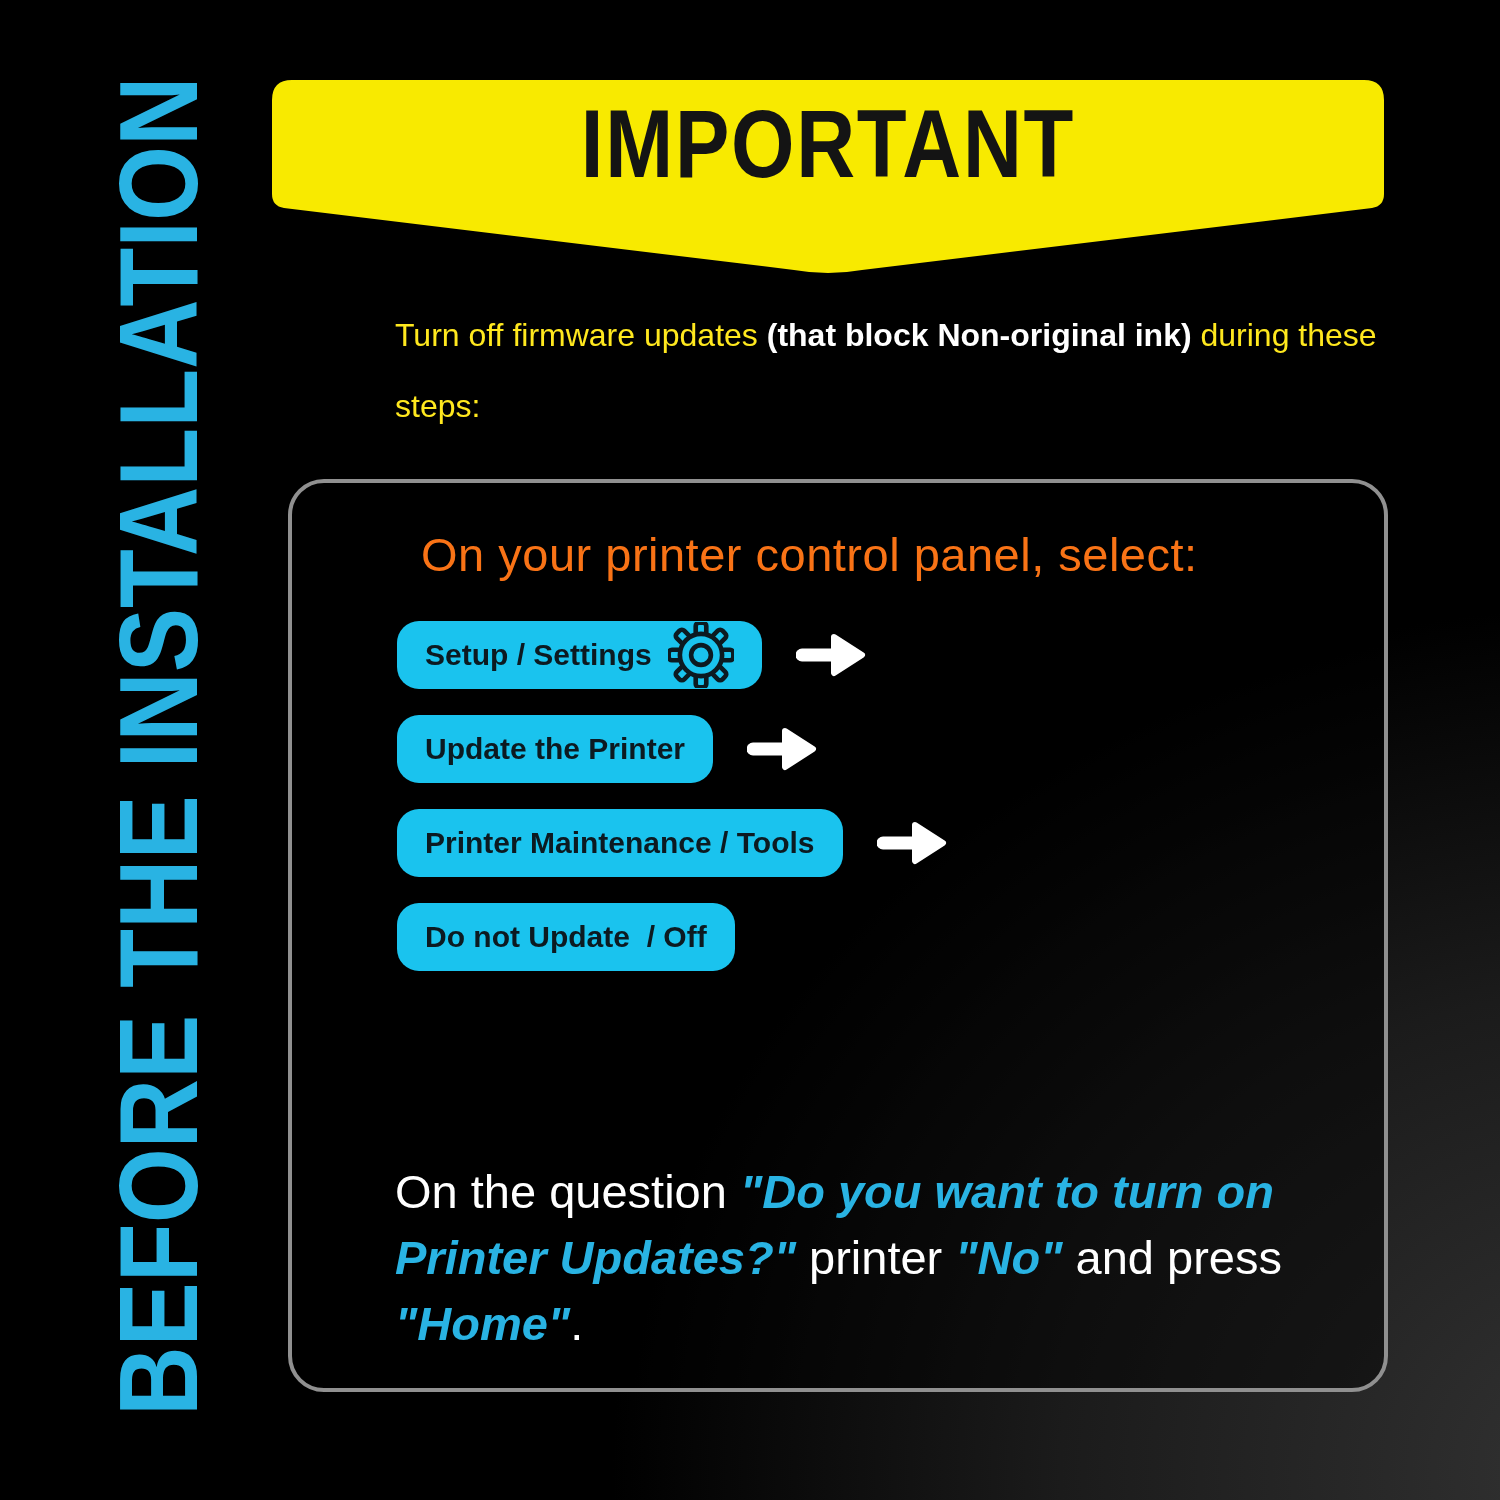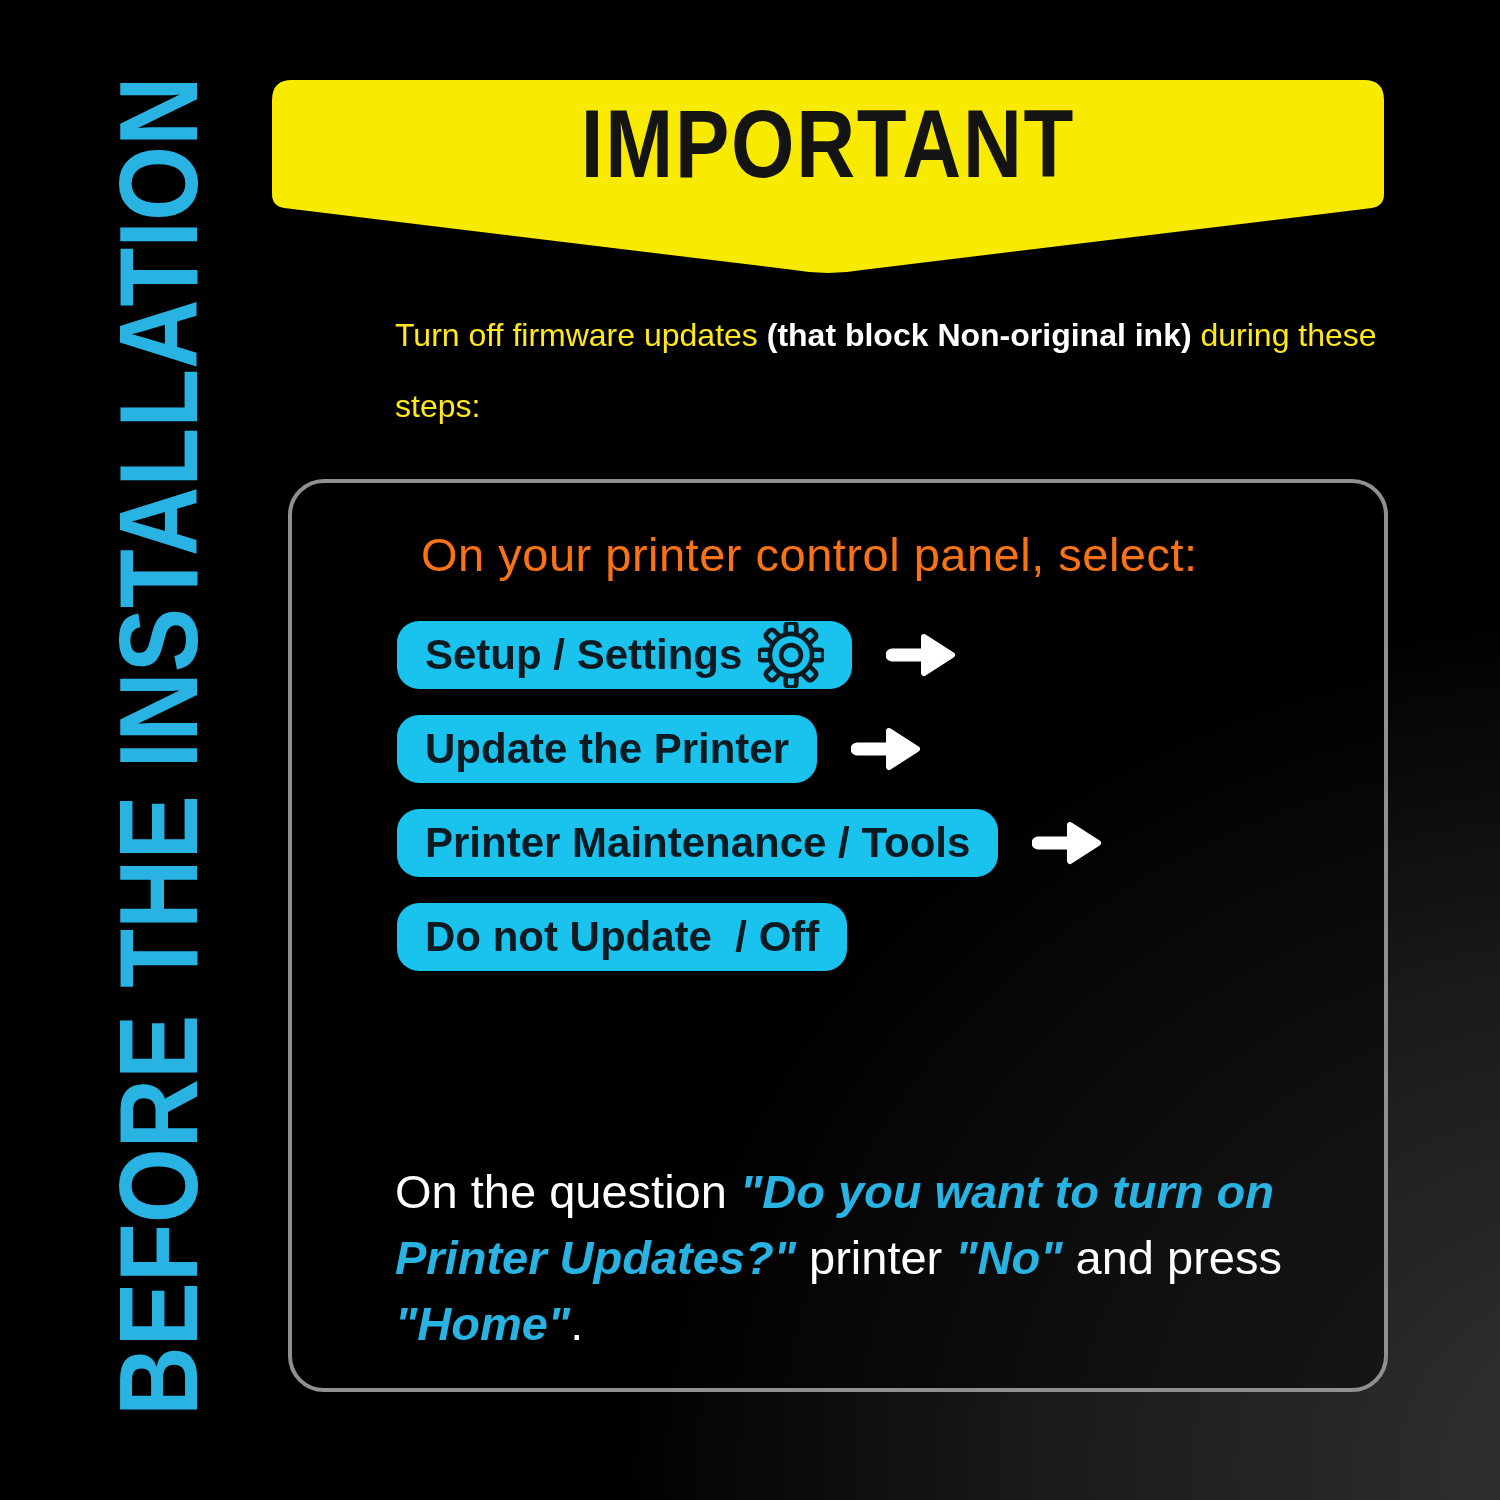--- a/index.html
+++ b/index.html
@@ -69,21 +69,21 @@
     display: flex; flex-direction: column; gap: 26px;
   }
   .step-row { display: flex; align-items: center; gap: 34px; }
   .step-button {
     height: 68px;
     display: inline-flex; align-items: center; gap: 16px;
     padding: 0 28px;
     background: var(--btn-bg, #1ac3ee);
     border-radius: 22px;
     color: var(--btn-text, #0c1a21);
-    font-size: 42px; font-weight: 700;
+    font-size: 30px; font-weight: 700;
   }
   .step-label { white-space: pre; }
   .gear { display: inline-flex; }
   .gear svg { display: block; }
   .arrow { display: inline-flex; }
   .arrow svg { display: block; }
 
   
   .note {
     position: absolute; left: 103px; top: 676px; width: 965px;

